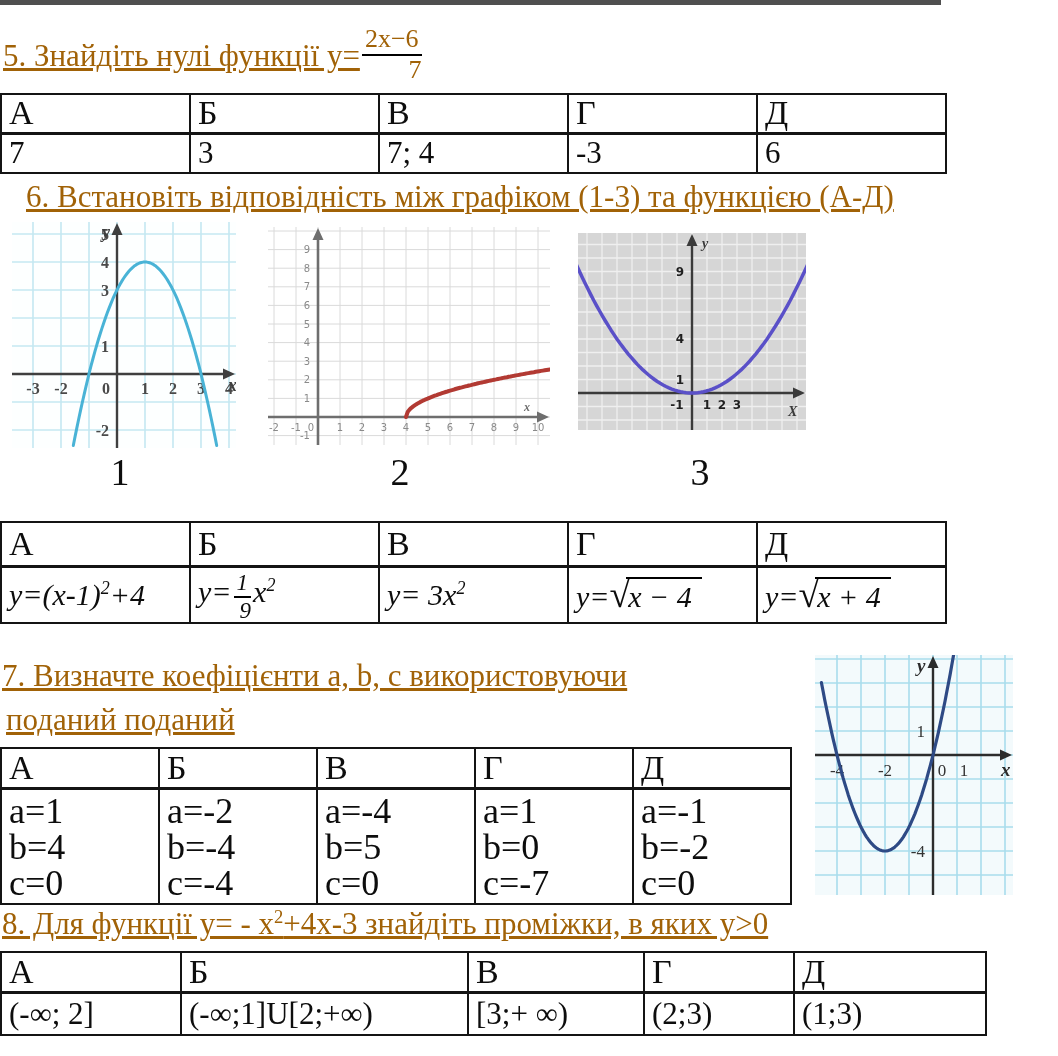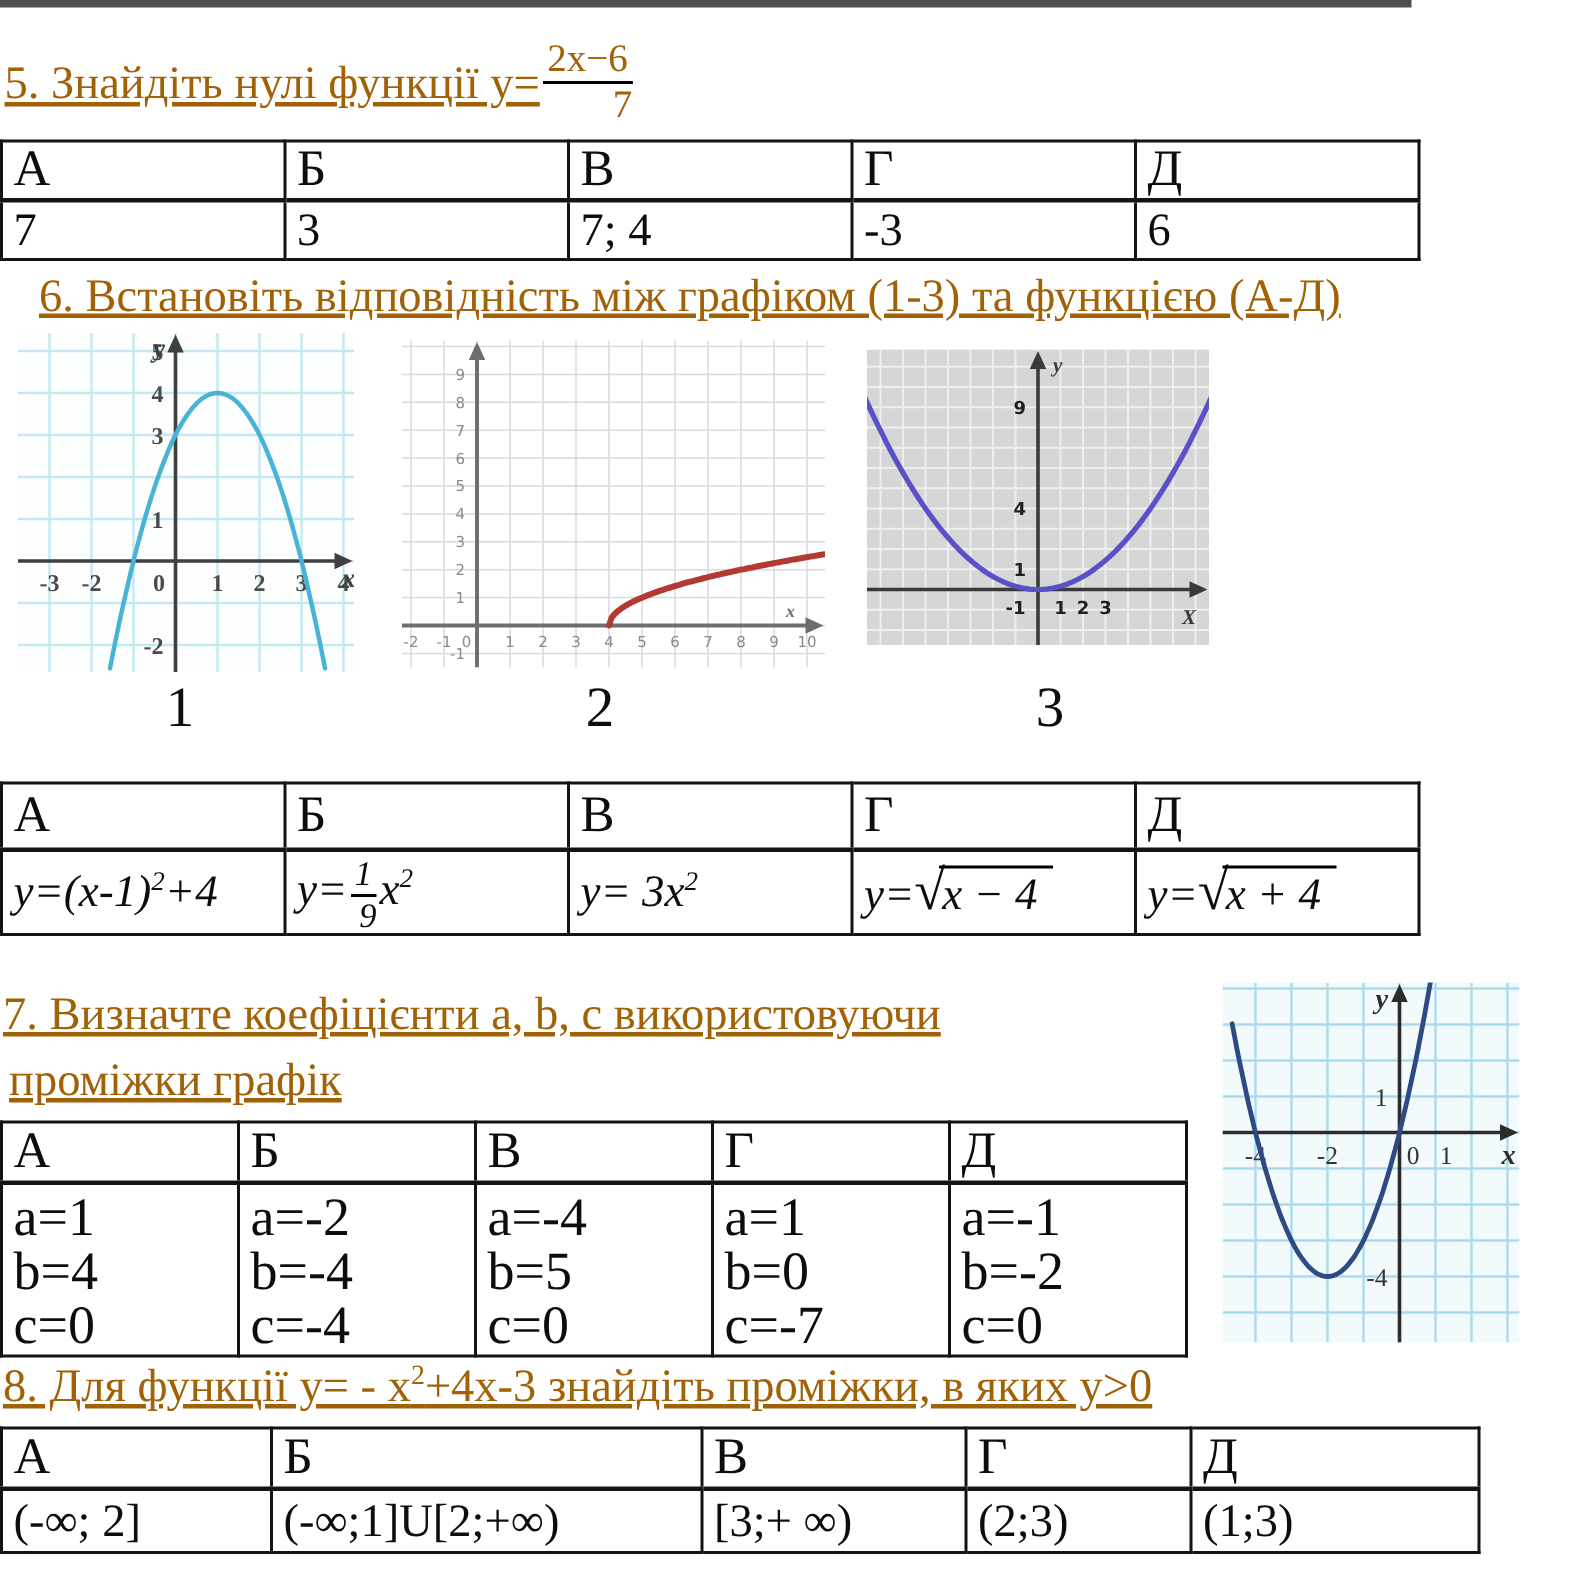--- a/index.html
+++ b/index.html
@@ -237,21 +237,21 @@
       <td><span>y=(x-1)</span><sup>2</sup><span>+4</span></td>
       <td><span>y=</span><span class="frac fracSm"><span class="num">1</span><span class="den">9</span></span><span>x</span><sup>2</sup></td>
       <td><span>y= 3x</span><sup>2</sup></td>
       <td><span>y=</span><span class="sqrtsign">√</span><span class="radicand">x − 4</span></td>
       <td><span>y=</span><span class="sqrtsign">√</span><span class="radicand">x + 4</span></td>
     </tr>
   </tbody>
     </table>
 
   <div class="qtitle" style="left:2px;top:658px;">7. Визначте коефіцієнти a, b, c використовуючи</div>
-  <div class="qtitle" style="left:6px;top:702px;">проміжки графік</div>
+  <div class="qtitle" style="left:6px;top:702px;">поданий поданий</div>
 
   <table class="anstable t3" style="left:0;top:747px;width:790px;">
     <colgroup>
         <col style="width:158px">
         <col style="width:158px">
         <col style="width:158px">
         <col style="width:158px">
         <col style="width:158px">
       </colgroup>
     <tbody>

